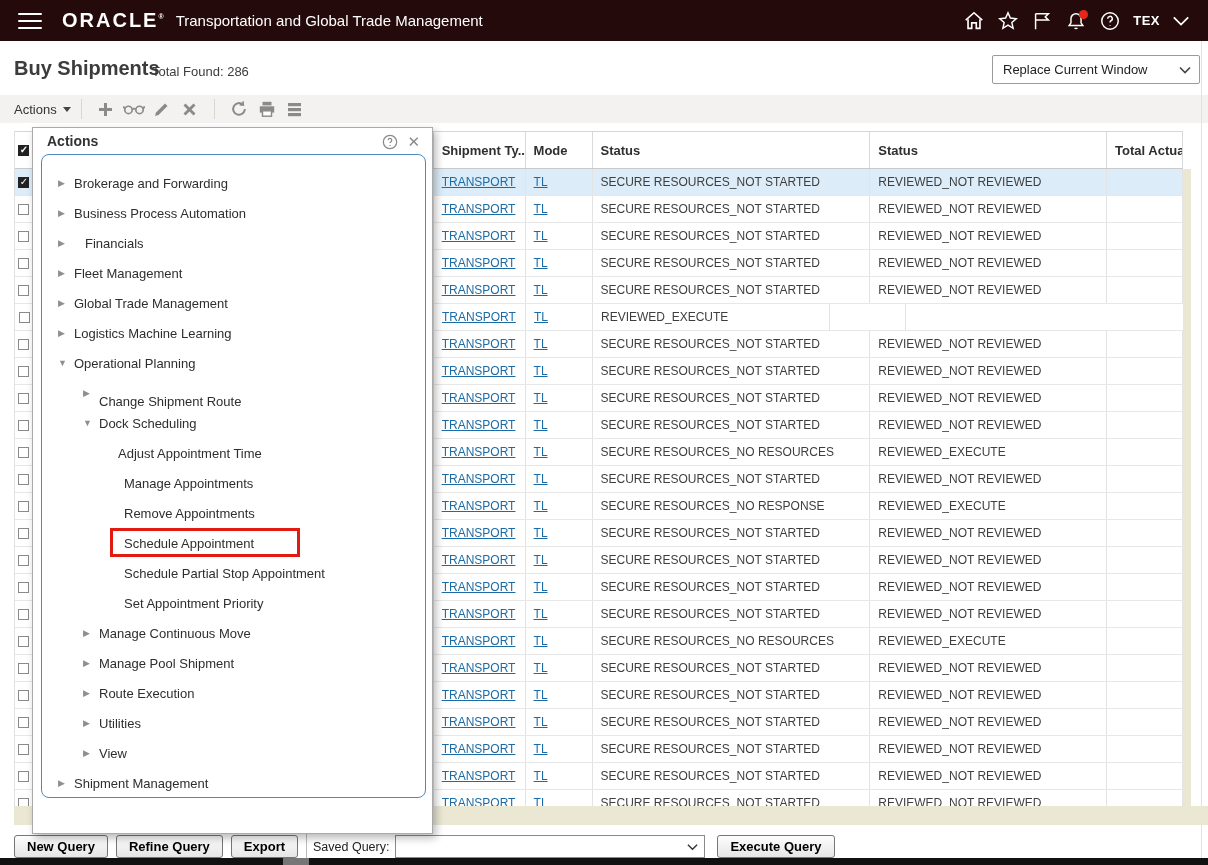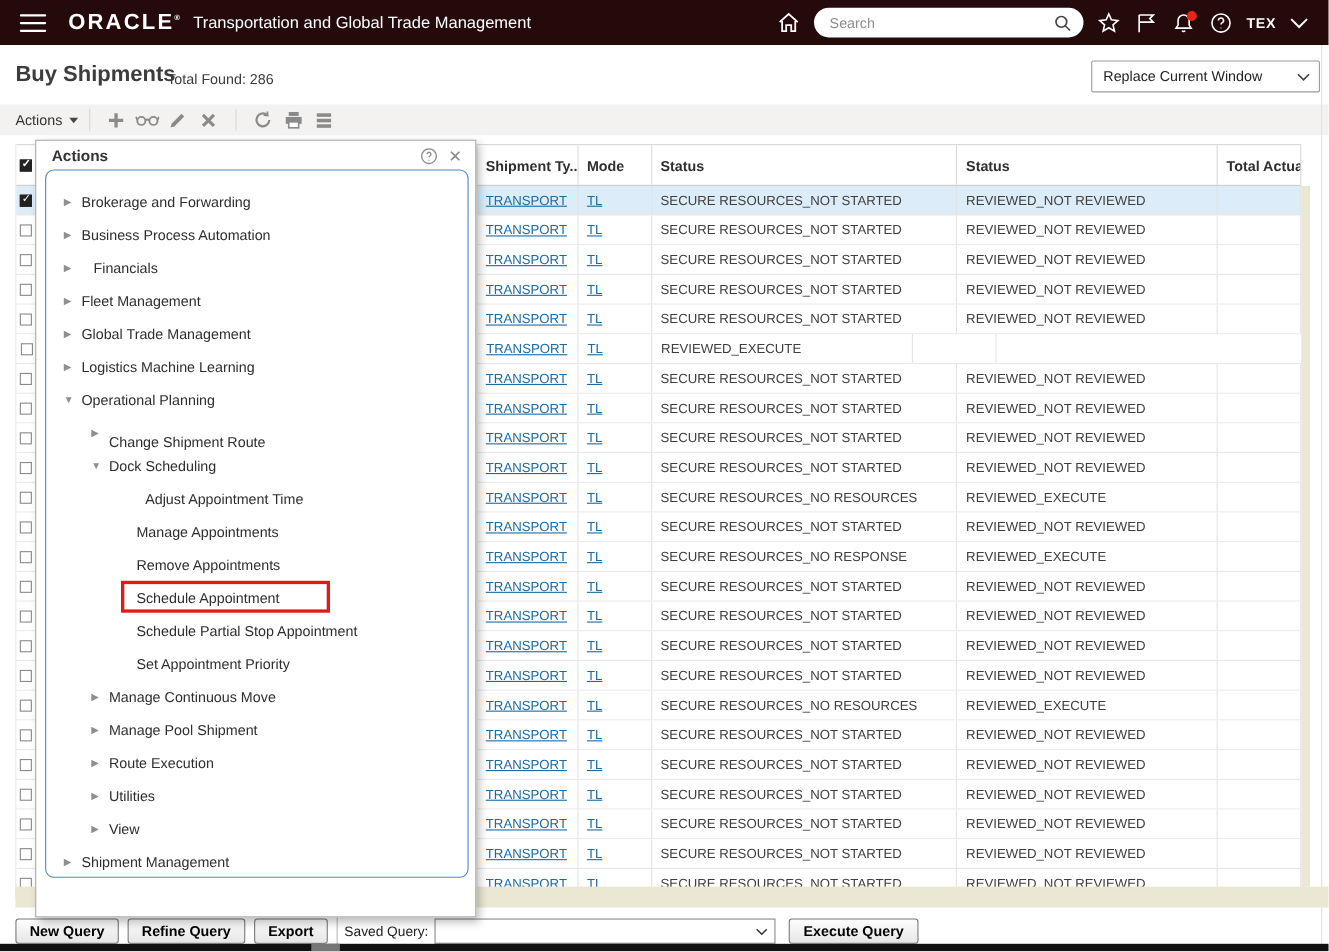--- a/index.html
+++ b/index.html
@@ -98,27 +98,20 @@
       </div>
     <div class="logo"><span>ORACLE</span><sup>®</sup></div>
     <div class="app-title">Transportation and Global Trade Management</div>
     <div class="topbar-right">
       <div class="ticon">
         <svg width="22" height="22" viewBox="0 0 24 24" fill="none" stroke="#fff" stroke-width="1.8">
             <path d="M3 11 L12 3 L21 11"></path>
             <path d="M5.5 10 V20 H9.5 V14 H14.5 V20 H18.5 V10"></path>
           </svg>
       </div>
-      <div class="search-pill">
-        <input type="text" placeholder="Search" style="">
-        <svg width="18" height="18" viewBox="0 0 24 24" fill="none" stroke="#444" stroke-width="2">
-            <circle cx="10.5" cy="10.5" r="6.5"></circle>
-            <line x1="15.5" y1="15.5" x2="21" y2="21"></line>
-          </svg>
-      </div>
       <div class="ticon">
         <svg width="22" height="22" viewBox="0 0 24 24" fill="none" stroke="#fff" stroke-width="1.6">
             <path d="M12 3 L14.6 8.8 L21 9.5 L16.2 13.7 L17.6 20 L12 16.6 L6.4 20 L7.8 13.7 L3 9.5 L9.4 8.8 Z"></path>
           </svg>
       </div>
       <div class="ticon">
         <svg width="22" height="22" viewBox="0 0 24 24" fill="none" stroke="#fff" stroke-width="1.6">
             <path d="M5 21 V4"></path>
             <path d="M5 4 H19 L15.5 7.5 L19 11 H5"></path>
           </svg>
@@ -631,21 +624,21 @@
           </div>
           <div class="titem">
             <span class="arrow" style="left: 41px;">▶</span>
             <span class="lbl" style="left: 57px; margin-top: 17px;">Change Shipment Route</span>
           </div>
           <div class="titem">
             <span class="arrow" style="left: 41px;">▼</span>
             <span class="lbl" style="left: 57px;">Dock Scheduling</span>
           </div>
           <div class="titem">
-            <span class="lbl" style="left: 90px;">Adjust Appointment Time</span>
+            <span class="lbl" style="left: 76px;">Adjust Appointment Time</span>
           </div>
           <div class="titem">
             <span class="lbl" style="left: 82px;">Manage Appointments</span>
           </div>
           <div class="titem">
             <span class="lbl" style="left: 82px;">Remove Appointments</span>
           </div>
           <div class="titem">
             <div class="redbox"></div>
             <span class="lbl" style="left: 82px;">Schedule Appointment</span>

